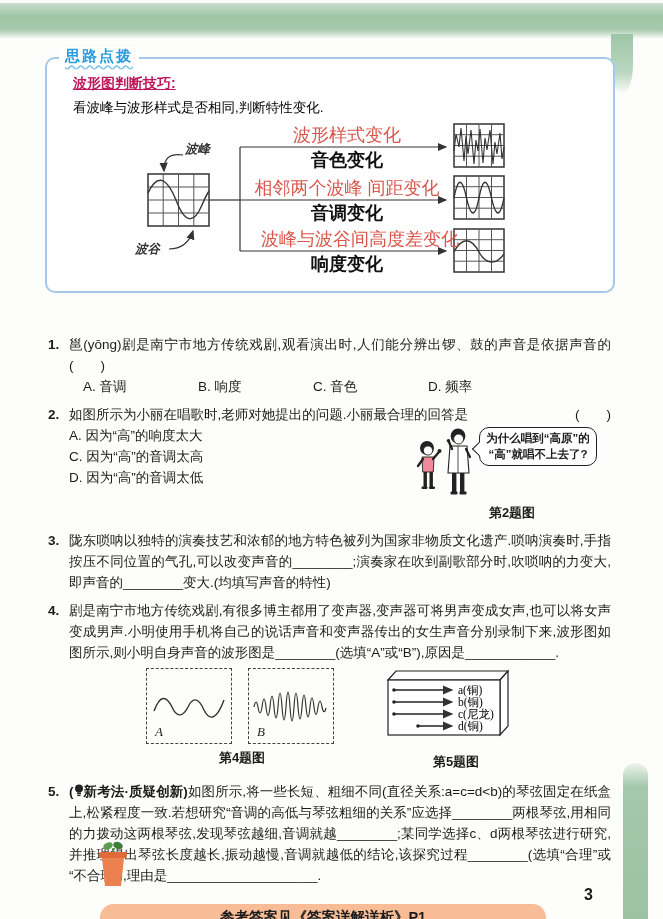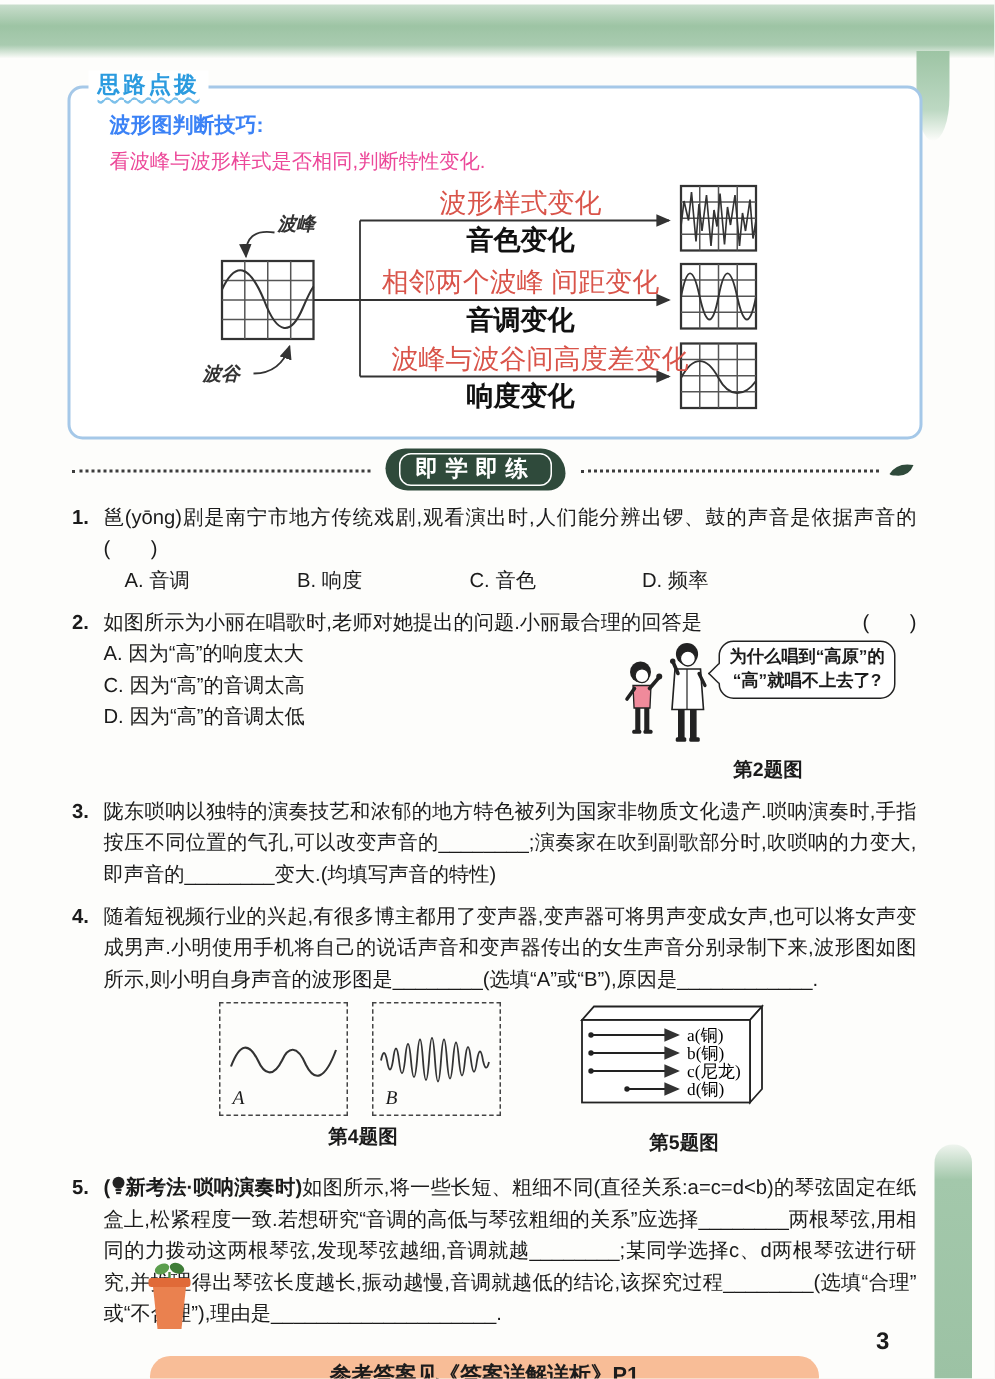--- a/index.html
+++ b/index.html
@@ -12,22 +12,22 @@
   .drip-top-right{position:absolute;left:611px;top:34px;width:22px;height:60px;
     background:linear-gradient(180deg,#9dc4a4,#bcd8c2 65%,rgba(188,216,194,0));border-radius:0 0 55% 55%;}
   .strip-bottom-right{position:absolute;left:623px;top:763px;width:25px;height:156px;
     background:linear-gradient(180deg,rgba(156,194,164,.15),#a3c8ab 15%,#9cc2a4);border-radius:12px 12px 0 0;}
   
   .tipbox{position:absolute;left:45px;top:57px;width:566px;height:232px;border:2px solid #a5c8e8;
     border-radius:10px;background:#fff;}
   .tiplabel{position:absolute;left:12px;top:-12px;background:#fff;padding:0 6px;color:#2b9bdf;
     font-weight:bold;font-size:15px;letter-spacing:2px;
     text-decoration:underline wavy #7cc0ea;text-underline-offset:3px;}
-  .tiptitle{position:absolute;left:26px;top:16px;font-weight:bold;font-size:14px;color:#3b82f6;}
-  .tipsub{position:absolute;left:26px;top:40px;font-size:13.5px;color:#ec4899;}
+  .tiptitle{position:absolute;left:26px;top:16px;font-weight:bold;font-size:14px;color:#be185d;text-decoration:underline;}
+  .tipsub{position:absolute;left:26px;top:40px;font-size:13.5px;color:#000000;}
   .diagram{position:absolute;left:0;top:62px;width:566px;height:166px;}
   .diagram svg{position:absolute;left:0;top:0;}
   .wave-label{position:absolute;font-size:12.5px;font-style:italic;font-weight:600;color:#333;}
   .crest-label{left:138px;top:20px;text-align:center;}
   .trough-label{left:88px;top:120px;}
   .bl{position:absolute;left:195px;width:210px;text-align:center;font-size:18px;line-height:18px;}
   .bl.red{color:#d9544a;}
   .bl.black{font-weight:bold;color:#111;}
   .bl1r{top:5px;}  .bl1b{top:30px;}
   .bl2r{top:58px;} .bl2b{top:83px;}
@@ -153,30 +153,20 @@
       <span class="wave-label trough-label">波谷</span>
       <span class="bl red bl1r">波形样式变化</span>
       <span class="bl black bl1b">音色变化</span>
       <span class="bl red bl2r">相邻两个波峰 间距变化</span>
       <span class="bl black bl2b">音调变化</span>
       <span class="bl red bl3r">波峰与波谷间高度差变化</span>
       <span class="bl black bl3b">响度变化</span>
     </div>
   </section>
 
-  <div class="divider">
-    <div class="dots"></div>
-    <div class="badge">
-      <span class="badge-inner">即学即练</span>
-    </div>
-    <div class="dots"></div>
-    <svg class="leaf-end" width="18" height="12" viewBox="0 0 18 12">
-      <path d="M1,9 Q6,1 17,3 Q14,11 5,10 Q2,10 1,9 Z" fill="#2f4a3b"></path>
-    </svg>
-  </div>
 
   <div class="questions">
 
     <div class="q">
       <span class="qnum">1.</span>
       <div class="qbody">
         <div class="qtext">邕(yōng)剧是南宁市地方传统戏剧,观看演出时,人们能分辨出锣、鼓的声音是依据声音的(　　)</div>
         <div class="optrow">
           <span>A. 音调</span>
           <span>B. 响度</span>
@@ -237,21 +227,21 @@
     <div class="q">
       <span class="qnum">3.</span>
       <div class="qbody">
         <div class="qtext">陇东唢呐以独特的演奏技艺和浓郁的地方特色被列为国家非物质文化遗产.唢呐演奏时,手指按压不同位置的气孔,可以改变声音的________;演奏家在吹到副歌部分时,吹唢呐的力变大,即声音的________变大.(均填写声音的特性)</div>
       </div>
     </div>
 
     <div class="q">
       <span class="qnum">4.</span>
       <div class="qbody">
-        <div class="qtext">随着短视频行业的兴起,有很多博主都用了变声器,变声器可将男声变成女声,也可以将女声变成男声.小明使用手机将自己的说话声音和变声器传出的女生声音分别录制下来,波形图如图所示,则小明自身声音的波形图是________(选填“A”或“B”),原因是____________.</div>
+        <div class="qtext">剧是南宁市地方传统戏剧,有很多博主都用了变声器,变声器可将男声变成女声,也可以将女声变成男声.小明使用手机将自己的说话声音和变声器传出的女生声音分别录制下来,波形图如图所示,则小明自身声音的波形图是________(选填“A”或“B”),原因是____________.</div>
         <div class="figrow">
           <div class="fig4">
             <div class="fig4-boxes">
               <div class="wavebox">
                 <svg width="83" height="72" viewBox="0 0 83 72">
                   <path d="M7,42 C13,26 19,26 25,38 C29,47 35,50 41,38 C45,29 51,27 57,41 C63,53 70,50 77,31" stroke="#333" stroke-width="1.4" fill="none"></path>
                 </svg>
                 <span class="wlabel">A</span>
               </div>
               <div class="wavebox">
@@ -292,21 +282,21 @@
     </div>
 
     <div class="q">
       <span class="qnum">5.</span>
       <div class="qbody">
         <div class="qtext">
           <span class="qtag">(</span><svg class="bulb" width="10" height="13" viewBox="0 0 10 13">
               <circle cx="5" cy="4.5" r="4" fill="#222"></circle>
               <rect x="3" y="8.5" width="4" height="1.6" fill="#222"></rect>
               <rect x="3.4" y="10.7" width="3.2" height="1.4" fill="#222"></rect>
-            </svg><span class="qtag">新考法·唢呐演奏时)</span><span>如图所示,将一些长短、粗细不同(直径关系:a=c=d&lt;b)的琴弦固定在纸盒上,松紧程度一致.若想研究“音调的高低与琴弦粗细的关系”应选择________两根琴弦,用相同的力拨动这两根琴弦,发现琴弦越细,音调就越________;某同学选择c、d两根琴弦进行研究,并推理得出琴弦长度越长,振动越慢,音调就越低的结论,该探究过程________(选填“合理”或“不合理”),理由是____________________.</span>
+            </svg><span class="qtag">新考法·质疑创新)</span><span>如图所示,将一些长短、粗细不同(直径关系:a=c=d&lt;b)的琴弦固定在纸盒上,松紧程度一致.若想研究“音调的高低与琴弦粗细的关系”应选择________两根琴弦,用相同的力拨动这两根琴弦,发现琴弦越细,音调就越________;某同学选择c、d两根琴弦进行研究,并推理得出琴弦长度越长,振动越慢,音调就越低的结论,该探究过程________(选填“合理”或“不合理”),理由是____________________.</span>
         </div>
       </div>
     </div>
   </div>
 
   <svg class="pot" width="36" height="48" viewBox="0 0 36 48">
     <ellipse cx="13" cy="6" rx="5" ry="3.4" fill="#5b9e4d" transform="rotate(-25 13 6)"></ellipse>
     <ellipse cx="23" cy="5.5" rx="5" ry="3.4" fill="#3f7d37" transform="rotate(22 23 5.5)"></ellipse>
     <path d="M18,8 L18,14" stroke="#4c8a42" stroke-width="1.6"></path>
     <rect x="4" y="12" width="28" height="6" rx="2" fill="#e06a38"></rect>

